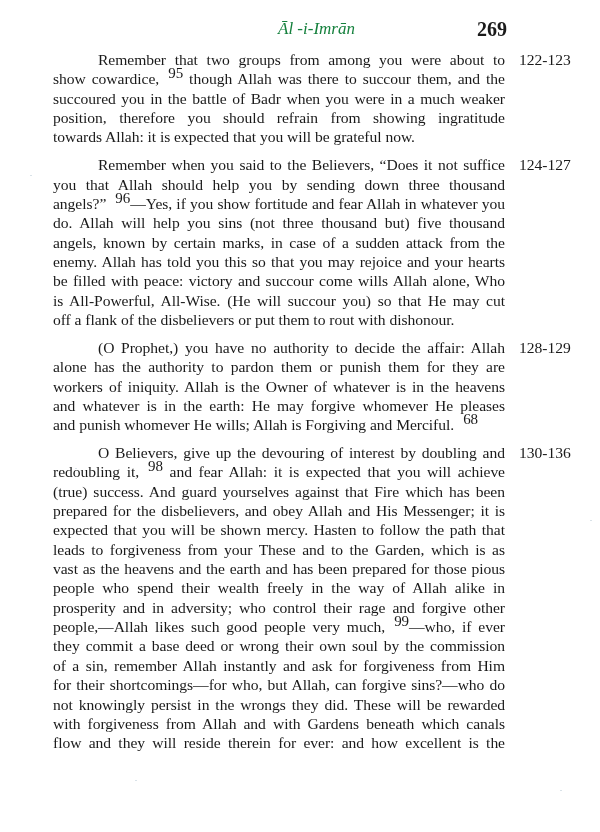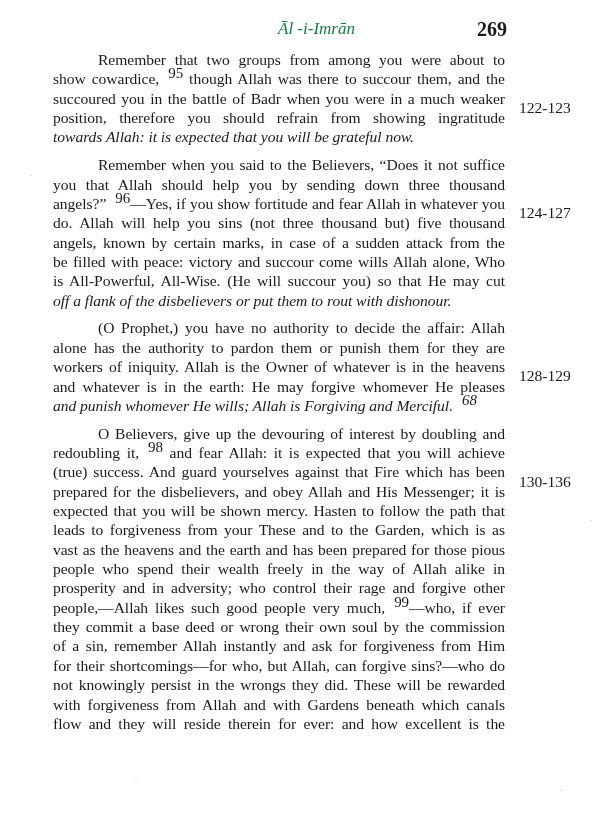--- a/index.html
+++ b/index.html
@@ -60,33 +60,31 @@
     text-align: justify;
     text-align-last: justify;
     white-space: nowrap;
     text-indent: 0;
   }
   .para .line.first {
     padding-left: 45px;
   }
   .para .line.last {
     text-align-last: left;
-    font-style: italic;
   }
   .verse-ref {
     position: absolute;
     left: 466px;
     top: 0;
     width: 60px;
     font-size: 15.6px;
     line-height: 19.35px;
     text-indent: 0;
     text-align: left;
     white-space: nowrap;
-    margin-top: 48px;
   }
   sup {
     font-size: 15px;
     line-height: 0;
     vertical-align: 6px;
     padding-left: 9px;
   }
   .speck {
     position: absolute;
     width: 2px;
@@ -115,20 +113,21 @@
       </div>
   </div>
   <div class="para">
     <span class="verse-ref">124-127</span>
     <div class="lines">
         <span class="line first">Remember when you said to the Believers, “Does it not suffice</span>
         <span class="line">you that Allah should help you by sending down three thousand</span>
         <span class="line">angels?”<sup>96</sup>—Yes, if you show fortitude and fear Allah in whatever you</span>
         <span class="line">do. Allah will help you sins (not three thousand but) five thousand</span>
         <span class="line">angels, known by certain marks, in case of a sudden attack from the</span>
+        <span class="line">enemy. Allah has told you this so that you may rejoice and your hearts</span>
         <span class="line">be filled with peace: victory and succour come wills Allah alone, Who</span>
         <span class="line">is All-Powerful, All-Wise. (He will succour you) so that He may cut</span>
         <span class="line last">off a flank of the disbelievers or put them to rout with dishonour.</span>
       </div>
   </div>
   <div class="para">
     <span class="verse-ref">128-129</span>
     <div class="lines">
         <span class="line first">(O Prophet,) you have no authority to decide the affair: Allah</span>
         <span class="line">alone has the authority to pardon them or punish them for they are</span>

